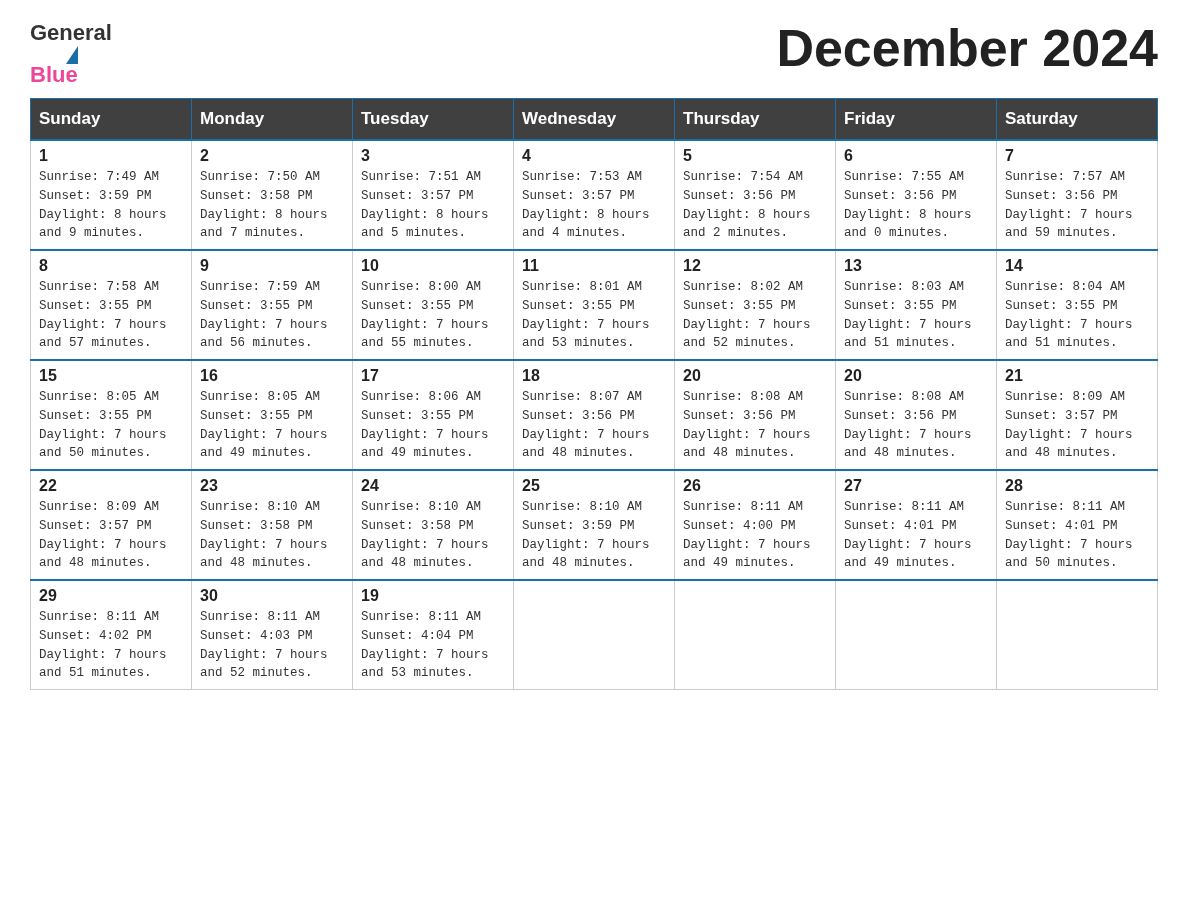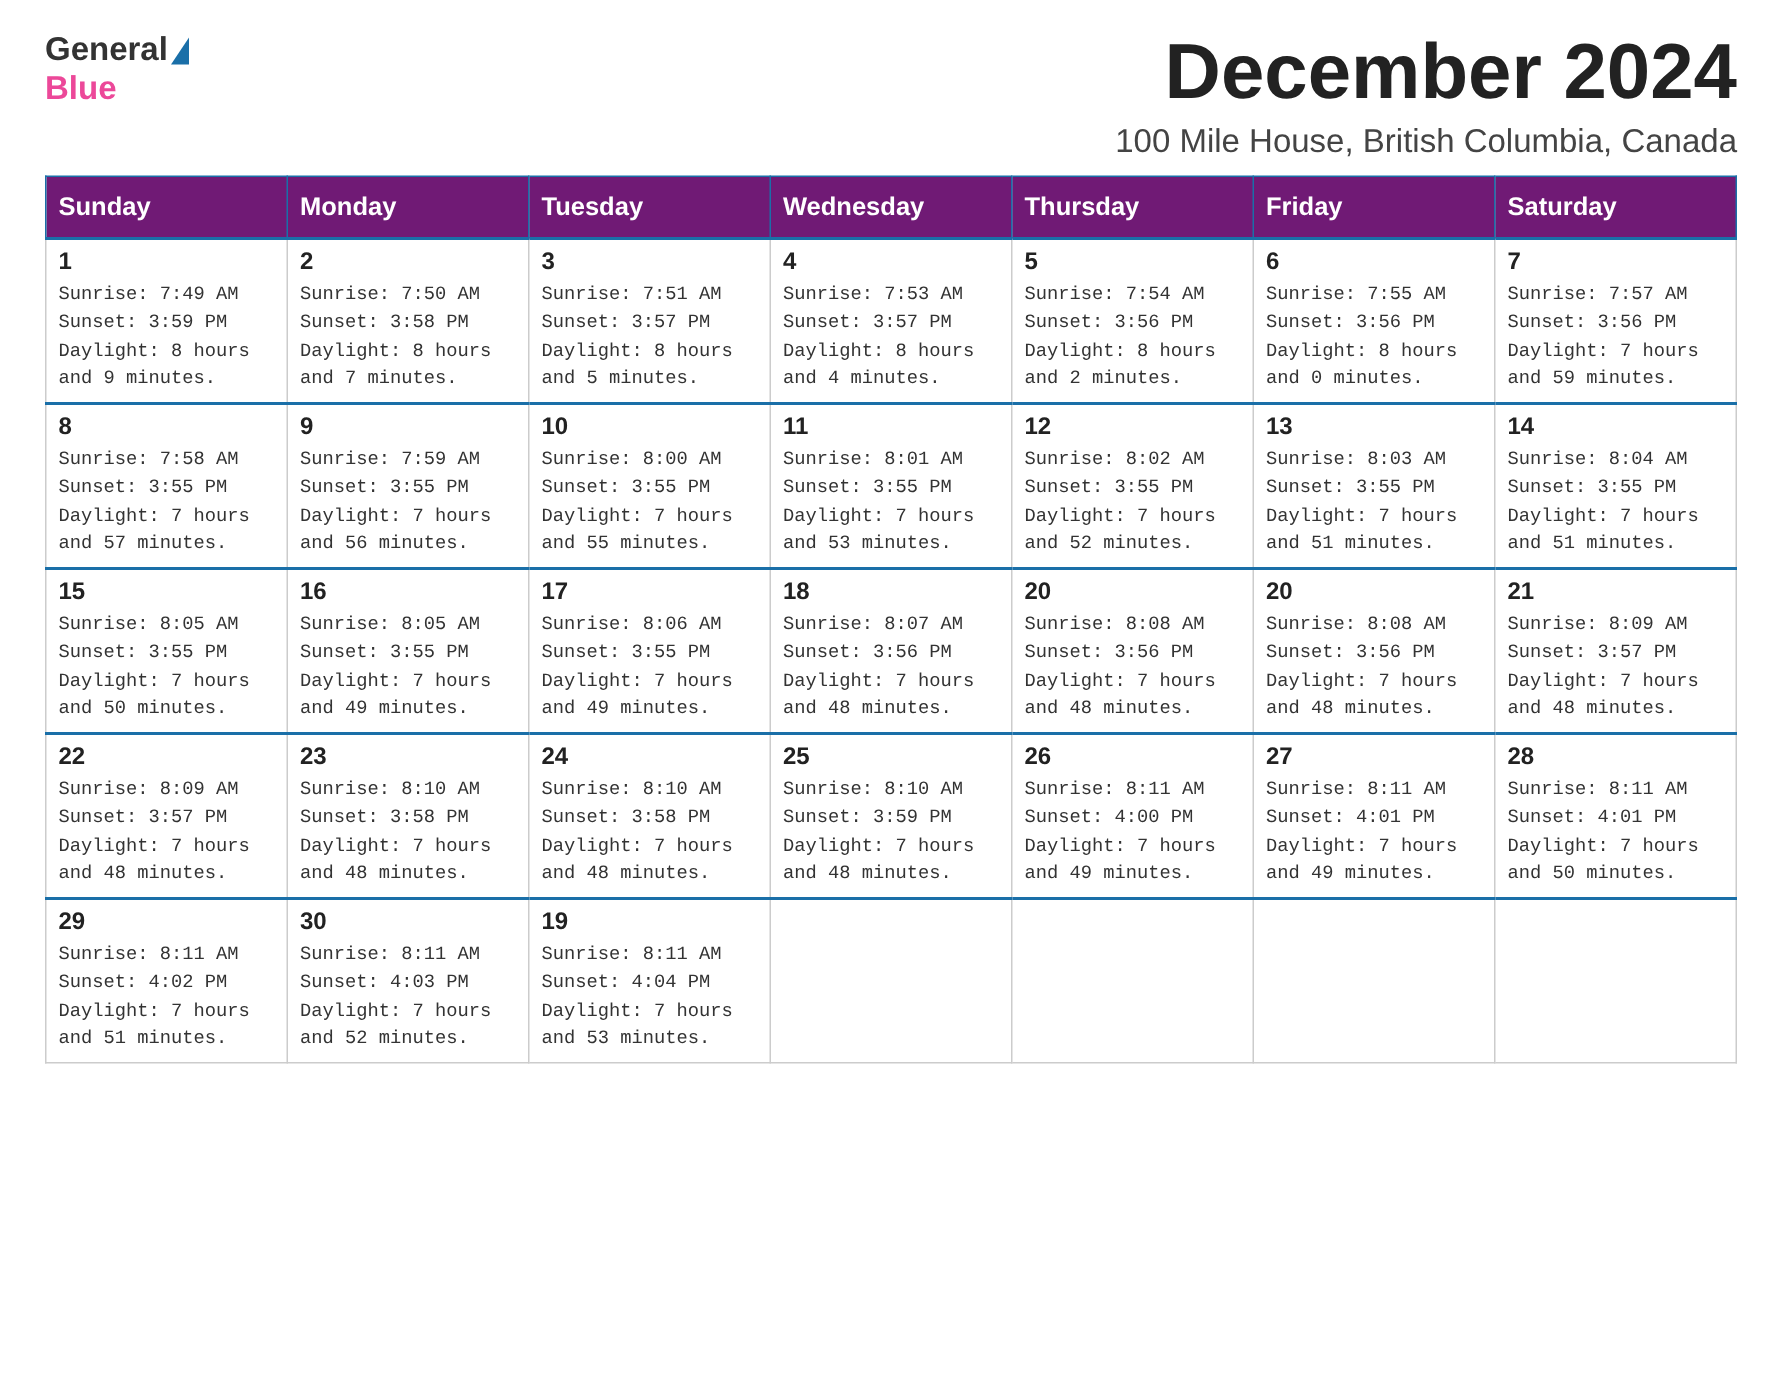--- a/index.html
+++ b/index.html
@@ -42,20 +42,21 @@
       display: block;
     }
     .logo-right {
       display: flex;
       flex-direction: column;
       align-items: flex-start;
     }
     .logo-line1 {
       display: flex;
       align-items: center;
+      flex-direction: column;
     }
     .title-section {
       text-align: right;
     }
     .month-title {
       font-size: 52px;
       font-weight: bold;
       color: #222;
       line-height: 1.1;
     }
@@ -63,21 +64,21 @@
       font-size: 22px;
       color: #444;
       margin-top: 4px;
     }
     table {
       width: 100%;
       border-collapse: collapse;
       margin-top: 10px;
     }
     th {
-      background-color: #701a75;
+      background-color: #404040;
       color: #fff;
       font-size: 17px;
       font-weight: bold;
       padding: 10px 8px;
       text-align: left;
       border: 1px solid #1a6fa8;
     }
     td {
       vertical-align: top;
       border: 1px solid #ccc;
@@ -121,21 +122,20 @@
     <div class="logo-right">
       <div class="logo-line1">
         <span class="logo-text-general">General</span>
         <span class="logo-triangle"></span>
       </div>
       <span class="logo-text-blue">Blue</span>
     </div>
   </div>
   <div class="title-section">
     <div class="month-title">December 2024</div>
-    <div class="location-title">100 Mile House, British Columbia, Canada</div>
   </div>
 </div>
 
 <table>
   <thead>
     <tr>
     <th>Sunday</th>
         <th>Monday</th>
         <th>Tuesday</th>
         <th>Wednesday</th>

